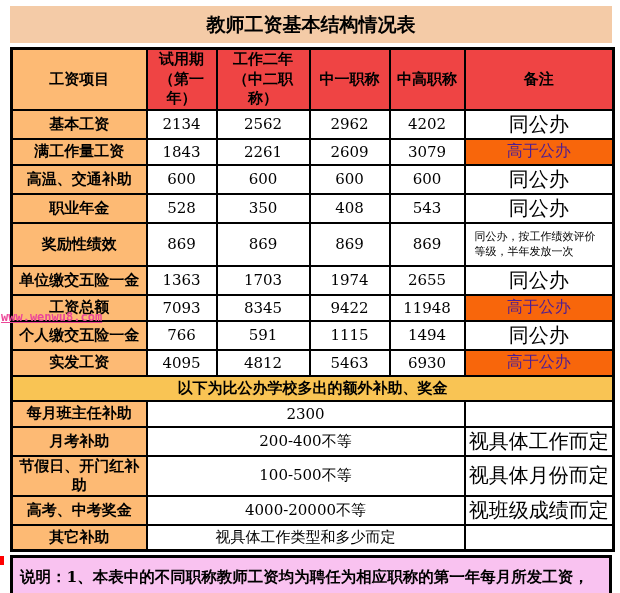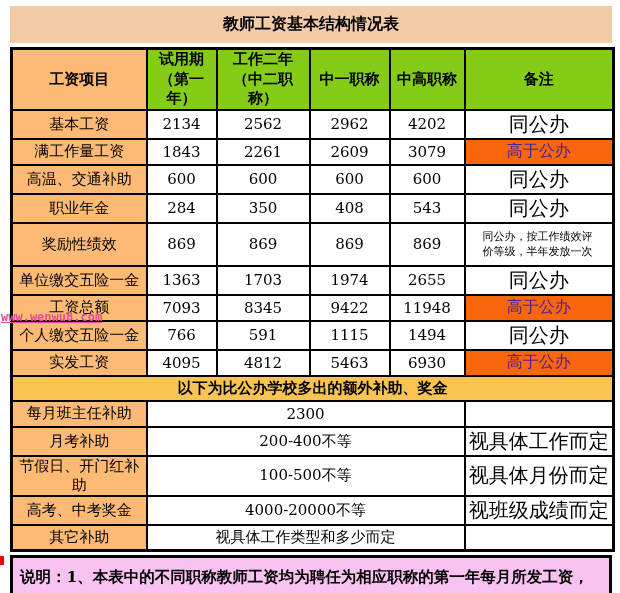--- a/index.html
+++ b/index.html
@@ -10,56 +10,56 @@
     overflow:hidden;
     font-family:"DejaVu Serif","Liberation Serif",serif;
     color:#000;
   }
   .wrap { position:absolute; left:10px; top:6px; width:602px; }
 
   .title-bar {
     background:#F4CBA7;
     height:37px;
     display:flex; align-items:center; justify-content:center;
-    font-size:16px; font-weight:bold;
+    font-size:19px; font-weight:bold;
     margin-bottom:4px;
   }
 
   table.salary {
     border-collapse:collapse;
     width:602px;
     table-layout:fixed;
     border:3px solid #000;
   }
   .salary th, .salary td {
     border:2px solid #000;
     text-align:center;
     padding:0 1px;
     overflow:hidden;
     font-size:15px;
   }
   .salary th {
-    background:#84cc16;
+    background:#ef4444;
     font-weight:bold;
     white-space:pre-line;
     line-height:1.3;
   }
   .salary th.lbl-h, .salary td.lbl { background:#fdba74; }
-  .salary td.lbl { font-weight:normal; }
+  .salary td.lbl { font-weight:bold; }
   .salary td.note { font-size:20px; }
   .salary td.hi { background:#F8660B; color:#4c1d95; font-size:16px; }
   .salary tr.sep td {
     background:#F9C454;
     font-weight:bold;
     font-size:15px;
   }
   .salary td.small-note {
     font-size:11px;
     text-align:left;
-    padding:2px 17px;
+    padding:2px 9px;
     line-height:1.4;
     font-weight:normal;
   }
   tr.h-header { height:43px; }
   tr.h-n { height:26px; }
   tr.h-big { height:43px; }
   tr.h-sep { height:25px; }
 
   .notes {
     margin-top:3px;
@@ -141,21 +141,21 @@
       <td class="lbl">高温、交通补助</td>
       <td>600</td>
       <td>600</td>
       <td>600</td>
       <td>600</td>
       <td class="note">同公办</td>
     </tr>
 
     <tr class="h-n">
       <td class="lbl">职业年金</td>
-      <td>284</td>
+      <td>528</td>
       <td>350</td>
       <td>408</td>
       <td>543</td>
       <td class="note">同公办</td>
     </tr>
 
     <tr class="h-big">
       <td class="lbl">奖励性绩效</td>
       <td>869</td>
       <td>869</td>

